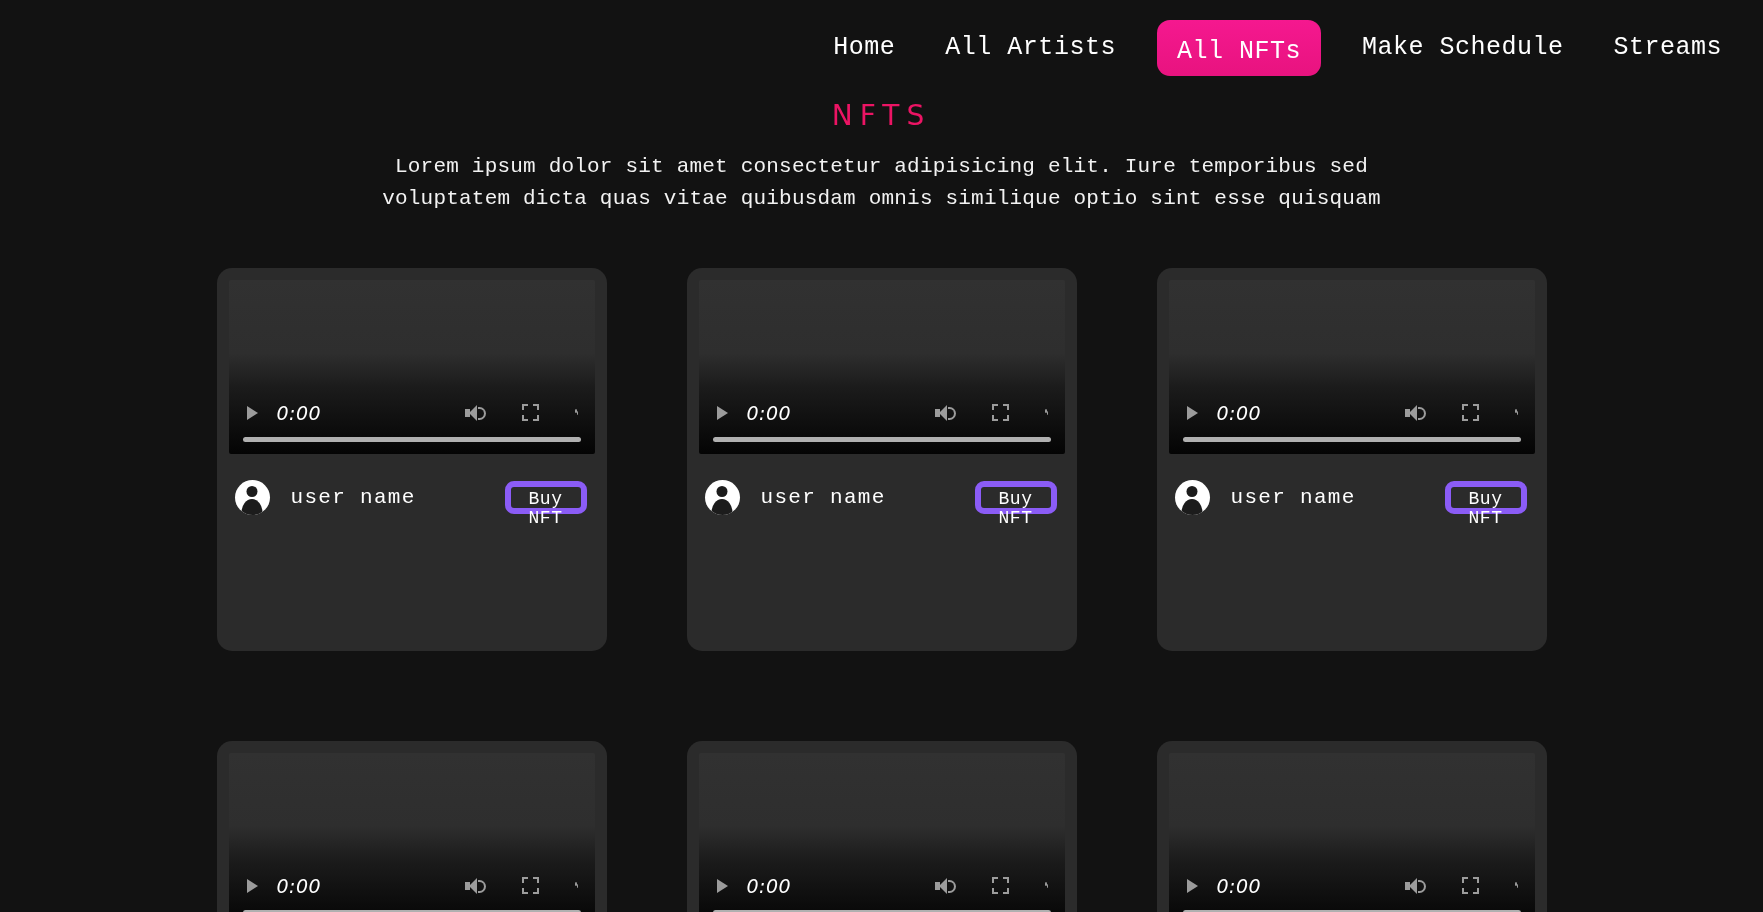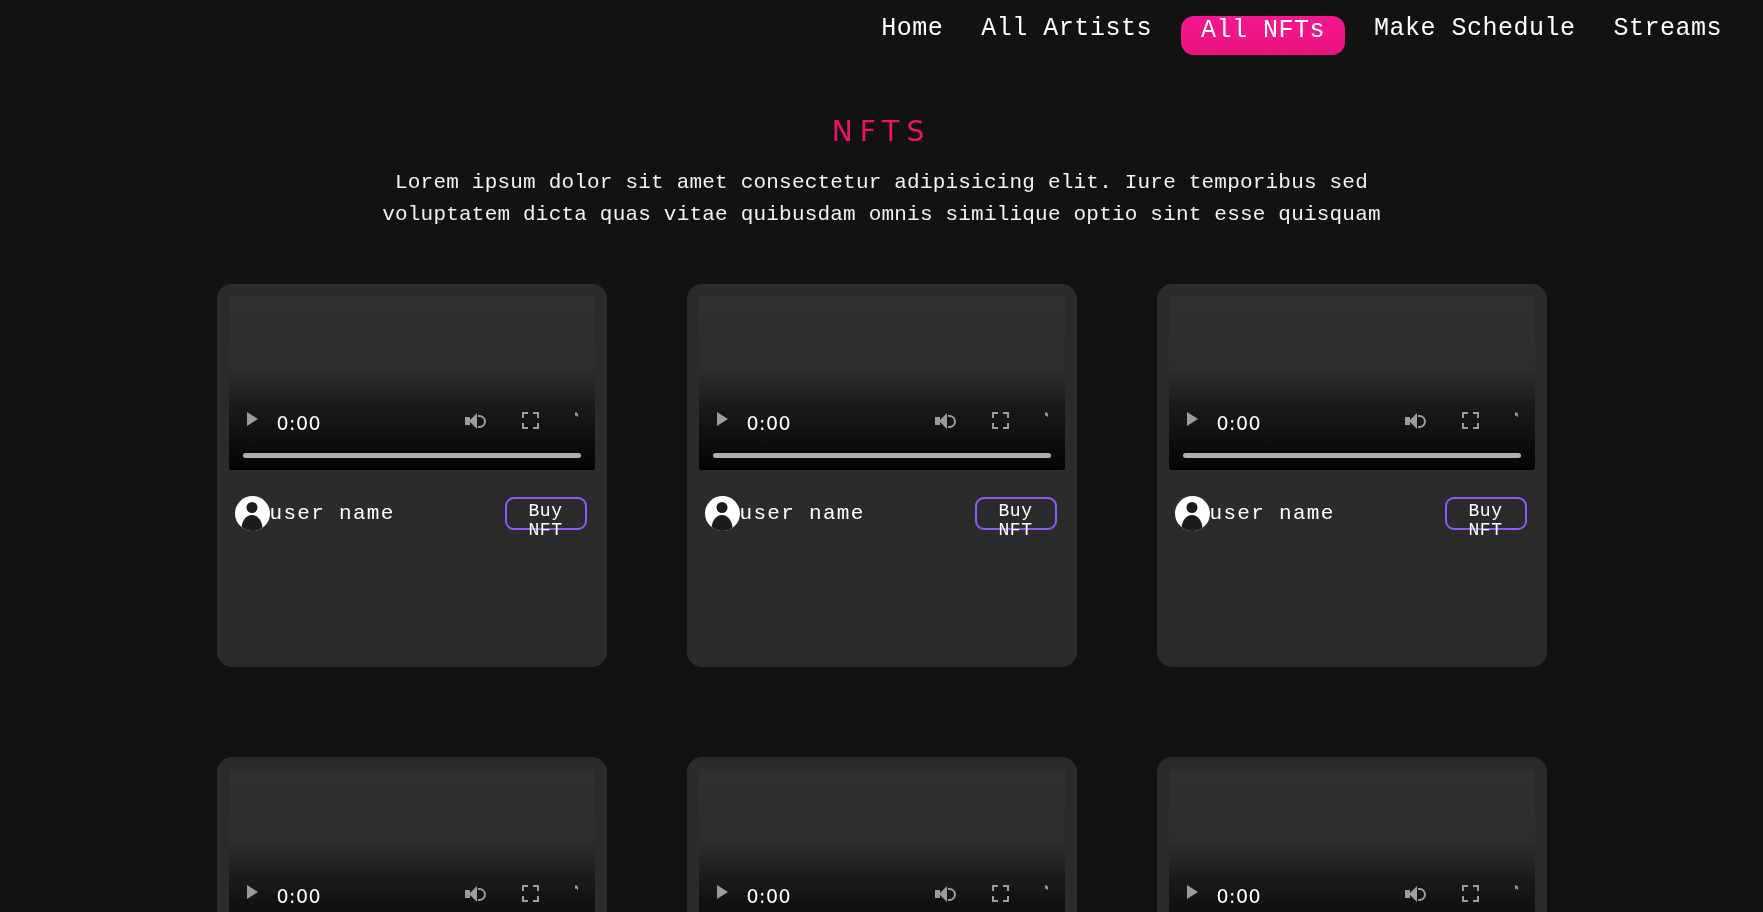--- a/index.html
+++ b/index.html
@@ -13,25 +13,24 @@
 
   body {
     font-family: "Liberation Mono", "DejaVu Sans Mono", monospace;
     color: #ffffff;
   }
 
   
   .navbar {
     height: 95px;
     display: flex;
-    align-items: flex-start;
+    align-items: center;
     justify-content: flex-end;
     padding-right: 24px;
-    gap: 4px;
-    margin-top: 16px;
+    gap: 16px;
   }
 
   .nav-item {
     font-size: 25px;
     letter-spacing: 0.5px;
     color: #ffffff;
     padding: 0 17px;
     white-space: nowrap;
     line-height: 1;
     text-decoration: none;
@@ -84,21 +83,21 @@
     border-right: 7px solid transparent;
     border-bottom: 9px solid #4d9c3f;
   }
 
   .nav-pill {
     font-size: 25px;
     letter-spacing: 0.5px;
     color: #ffffff;
     background: linear-gradient(180deg, #f5188f 0%, #e8137f 100%);
     border-radius: 13px;
-    padding: 2px 20px 12px;
+    padding: 19px 20px 12px;
     margin: 0 8px;
     white-space: nowrap;
     line-height: 1;
     border: none;
     font-family: inherit;
     cursor: pointer;
   }
 
   
   .hero { text-align: center; margin-top: 6px; }
@@ -149,22 +148,23 @@
     border-radius: 2px;
     overflow: hidden;
   }
 
   .controls {
     position: absolute;
     left: 0; right: 0;
     bottom: 24px;
     height: 34px;
     display: flex;
-    align-items: flex-start;
+    align-items: center;
     padding: 0 14px;
+    font-style: italic;
   }
 
   .ctrl { flex: none; display: flex; align-items: center; justify-content: center; }
 
   .play-icon {
     width: 0; height: 0;
     border-left: 11px solid #9c9c9c;
     border-top: 7px solid transparent;
     border-bottom: 7px solid transparent;
     margin-left: 4px;
@@ -269,28 +269,29 @@
     transform: translateX(-50%);
     width: 21px; height: 19px;
     border-radius: 50% 50% 0 0 / 72% 72% 0 0;
     background: #1c1c1c;
   }
 
   .user-name {
     font-size: 21px;
     letter-spacing: 1.3px;
     color: #ffffff;
+    margin-left: 21px;
     white-space: nowrap;
   }
 
   .buy-btn {
     margin-left: auto;
     width: 82px;
     height: 33px;
-    border: 2px solid #8b5cf6;
+    border: 6px solid #8b5cf6;
     border-radius: 9px;
     background: #2b2b2b;
     color: #ffffff;
     font-family: inherit;
     font-size: 18px;
     line-height: 1.05;
     letter-spacing: 0.5px;
     text-align: center;
     padding: 3px 0 0;
     cursor: pointer;

